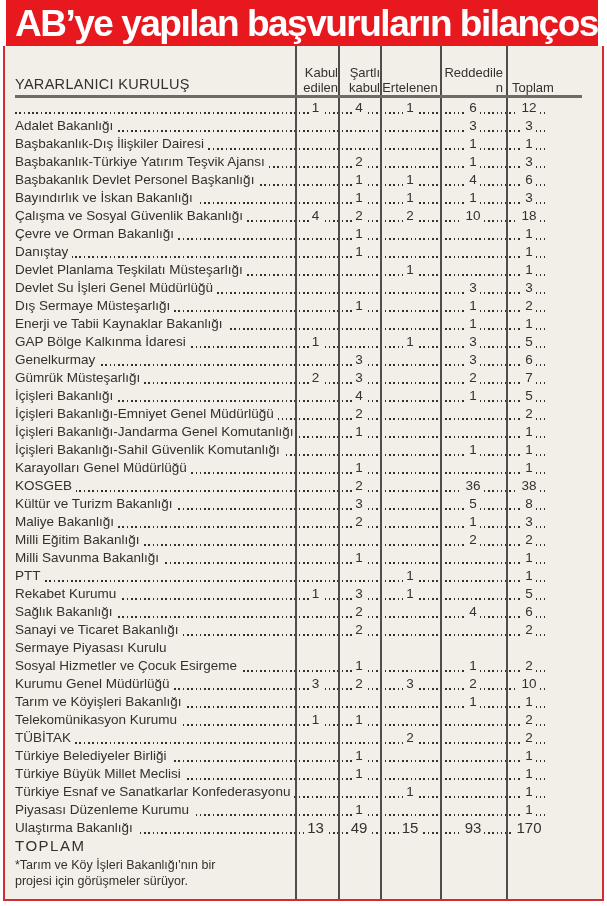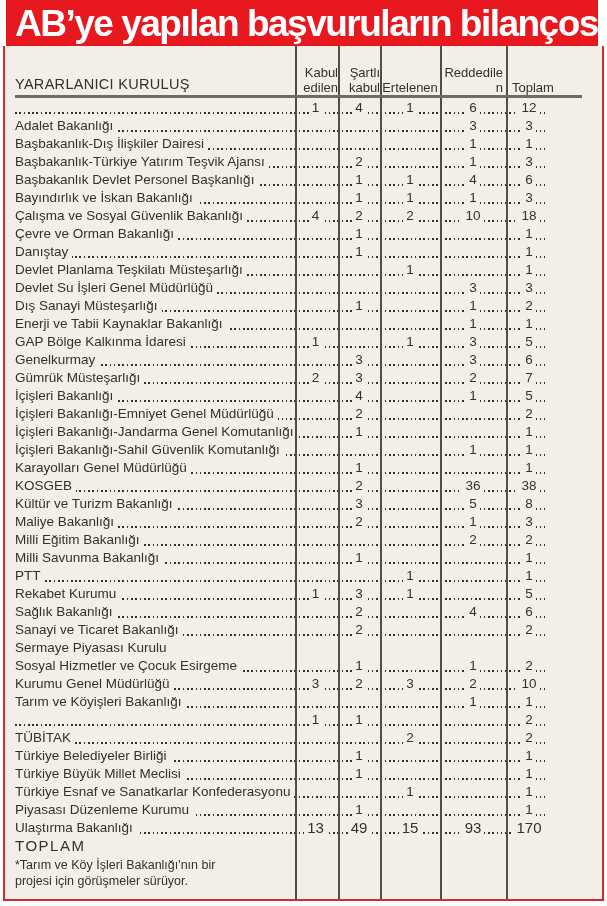--- a/index.html
+++ b/index.html
@@ -232,21 +232,21 @@
     <div class="leader"></div>
     <span class="rname">Devlet Su İşleri Genel Müdürlüğü</span>
     <div class="vcell vc1"></div>
     <div class="vcell vc2"></div>
     <div class="vcell vc3"><span>1</span></div>
     <div class="vcell vc4"></div>
     <div class="vcell vc5"><span>1</span></div>
   </div>
         <div class="row">
     <div class="leader"></div>
-    <span class="rname">Dış Sanayi Müsteşarlığı</span>
+    <span class="rname">Dış Sermaye Müsteşarlığı</span>
     <div class="vcell vc1"></div>
     <div class="vcell vc2"></div>
     <div class="vcell vc3"></div>
     <div class="vcell vc4"><span>3</span></div>
     <div class="vcell vc5"><span>3</span></div>
   </div>
         <div class="row">
     <div class="leader"></div>
     <span class="rname">Enerji ve Tabii Kaynaklar Bakanlığı</span>
     <div class="vcell vc1"></div>
@@ -435,20 +435,21 @@
     <div class="leader"></div>
     <span class="rname">Tarım ve Köyişleri Bakanlığı</span>
     <div class="vcell vc1"><span>3</span></div>
     <div class="vcell vc2"><span>2</span></div>
     <div class="vcell vc3"><span>3</span></div>
     <div class="vcell vc4"><span>2</span></div>
     <div class="vcell vc5"><span>10</span></div>
   </div>
         <div class="row">
     <div class="leader"></div>
+    <span class="rname">Telekomünikasyon Kurumu</span>
     <div class="vcell vc1"></div>
     <div class="vcell vc2"></div>
     <div class="vcell vc3"></div>
     <div class="vcell vc4"><span>1</span></div>
     <div class="vcell vc5"><span>1</span></div>
   </div>
         <div class="row">
     <div class="leader"></div>
     <span class="rname">TÜBİTAK</span>
     <div class="vcell vc1"><span>1</span></div>

